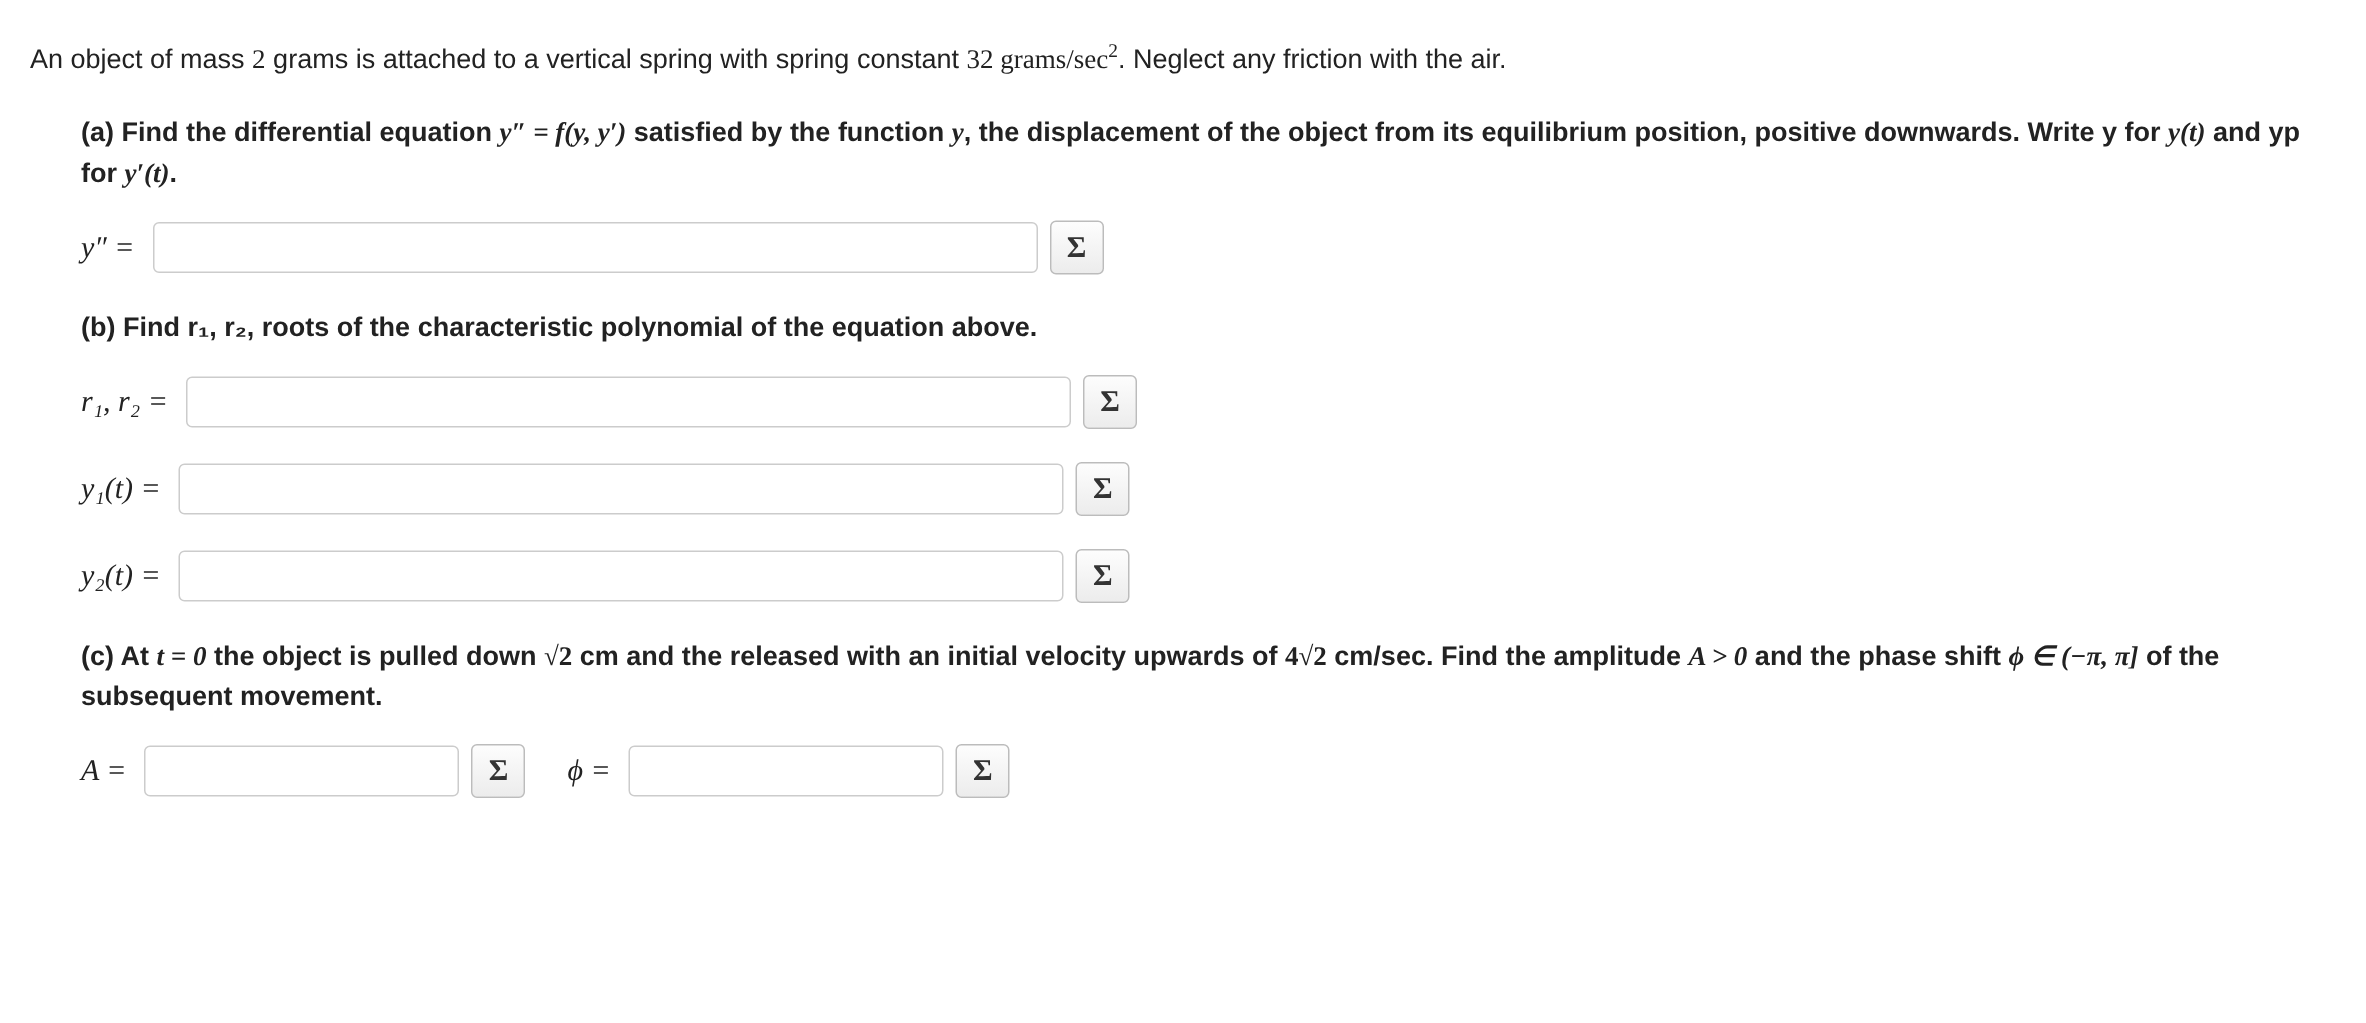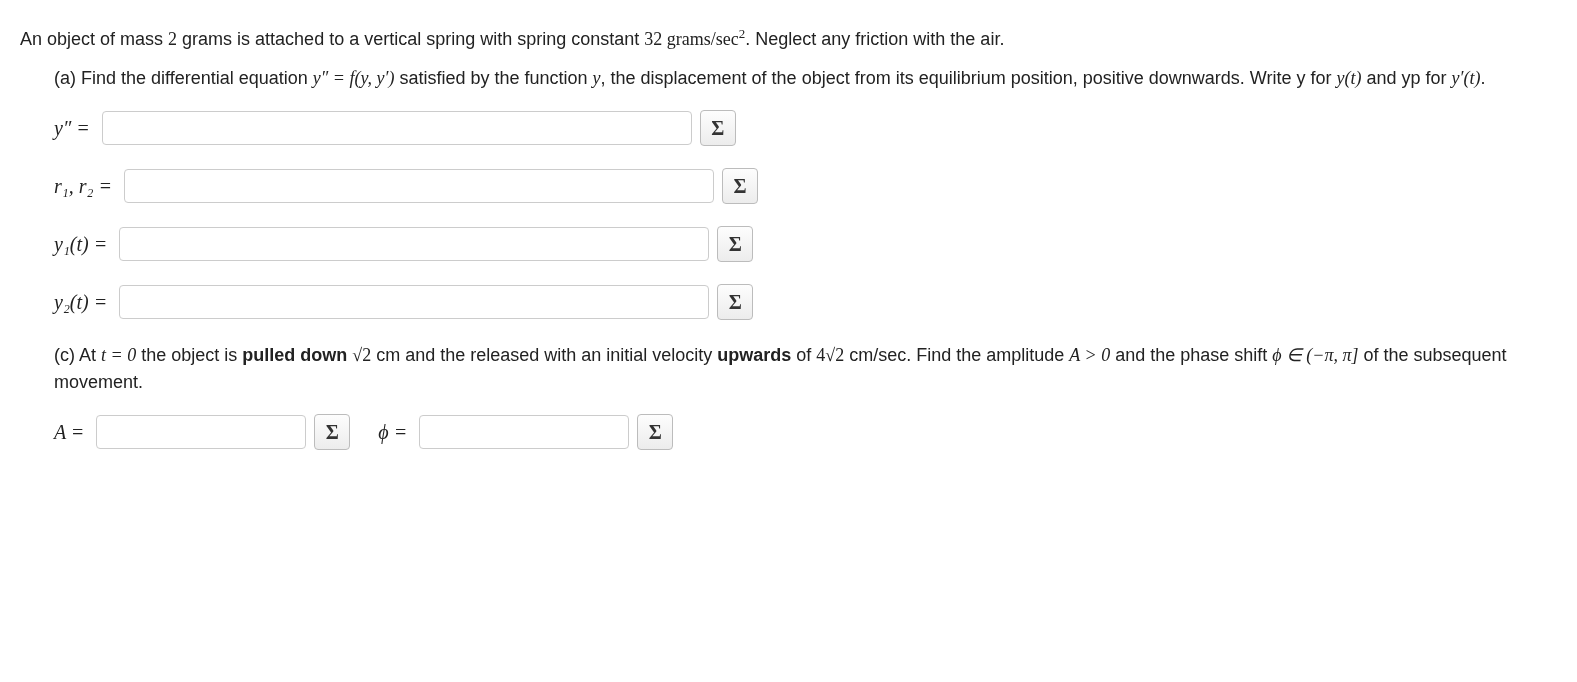--- a/index.html
+++ b/index.html
@@ -12,27 +12,28 @@
   }
   .math {
     font-family: "Cambria Math", "STIX", "Times New Roman", serif;
     font-style: italic;
   }
   .mathrm {
     font-family: "Cambria Math", "STIX", "Times New Roman", serif;
     font-style: normal;
   }
   .intro {
-    margin-bottom: 12px;
+    margin-bottom: 22px;
   }
   .sub {
     margin-left: 34px;
   }
   .part {
     margin-bottom: 18px;
+    font-weight: bold;
   }
   .input-row {
     display: flex;
     align-items: center;
     margin: 18px 0 22px 0;
   }
   .input-label {
     font-family: "Cambria Math", "STIX", "Times New Roman", serif;
     font-style: italic;
     font-size: 20px;
@@ -88,20 +89,21 @@
   <div class="part">
     <span>(a) Find the differential equation </span><span class="math">y″ = f(y, y′)</span><span> satisfied by the function </span><span class="math">y</span><span>, the displacement of the object from its equilibrium position, positive downwards. Write y for </span><span class="math">y(t)</span><span> and yp for </span><span class="math">y′(t)</span><span>.</span>
   </div>
 
   <div class="input-row">
     <span class="input-label">y″ =</span>
     <input class="text-input wide" type="text" style="">
     <span class="sigma-btn">Σ</span>
   </div>
 
+  <div class="part">(b) Find r₁, r₂, roots of the characteristic polynomial of the equation above.</div>
 
   <div class="input-row">
     <span class="input-label">r₁, r₂ =</span>
     <input class="text-input wide" type="text" style="">
     <span class="sigma-btn">Σ</span>
   </div>
 
 
   <div class="input-row">
     <span class="input-label">y₁(t) =</span>

